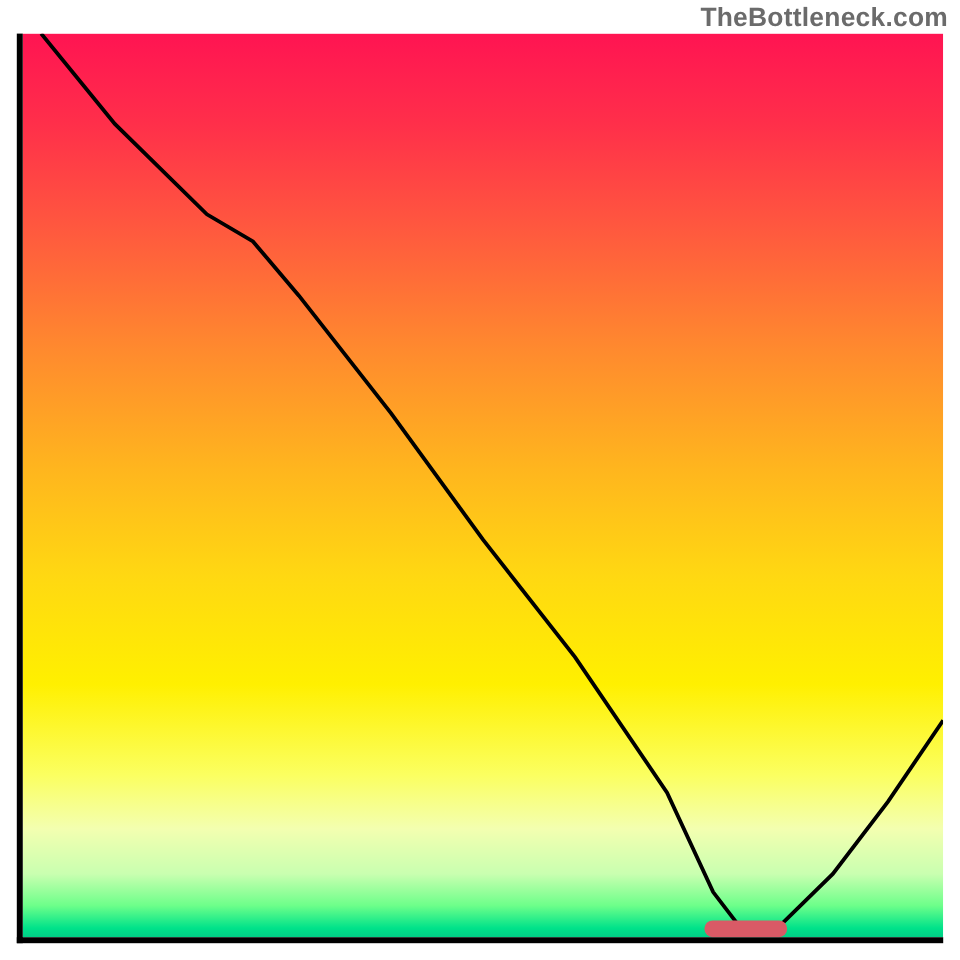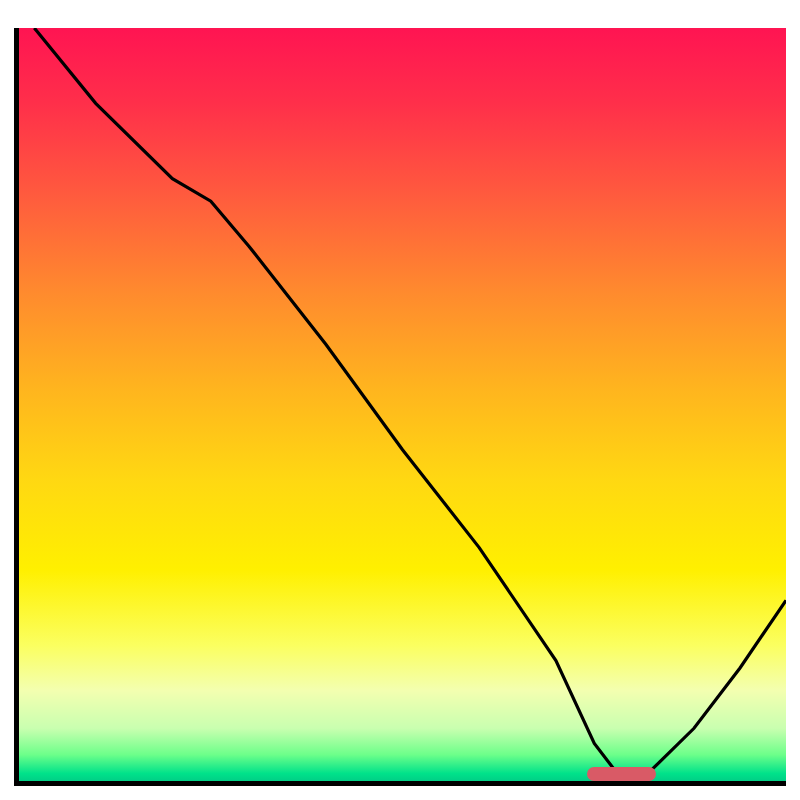--- a/index.html
+++ b/index.html
@@ -73,20 +73,21 @@
     border-radius: 7px;
     background: #d95a66;
     z-index: 3;
   }
 </style>
 </head>
 <body>
 
 <div class="container">
 
+  <span class="watermark">TheBottleneck.com</span>
 
   <div class="plot-area">
     <div class="gradient"></div>
 
     <svg class="curve" viewBox="0 0 767 753" preserveAspectRatio="none">
       <path id="curve-path" d="M 15.3 0.0 L 76.7 75.3 L 153.4 150.6 L 191.8 173.2 L 230.1 218.4 L 306.8 316.3 L 383.5 421.7 L 460.2 519.6 L 536.9 632.5 L 575.3 715.4 L 598.3 745.5 L 628.9 745.5 L 675.0 700.3 L 721.0 640.0 L 767.0 572.3" fill="none" stroke="#000" stroke-width="3.2"></path>
     </svg>
 
     <div id="marker" class="marker" style="left: 567.58px; width: 69.03px; bottom: 0px; background: rgb(217, 90, 102);"></div>
   </div>

